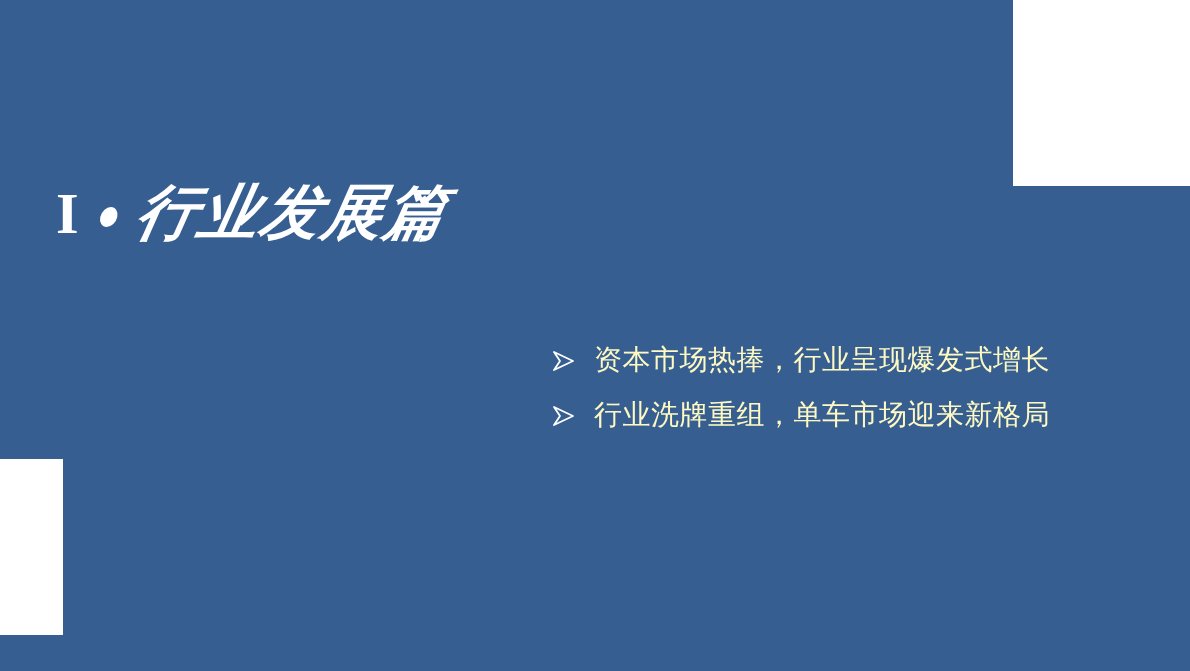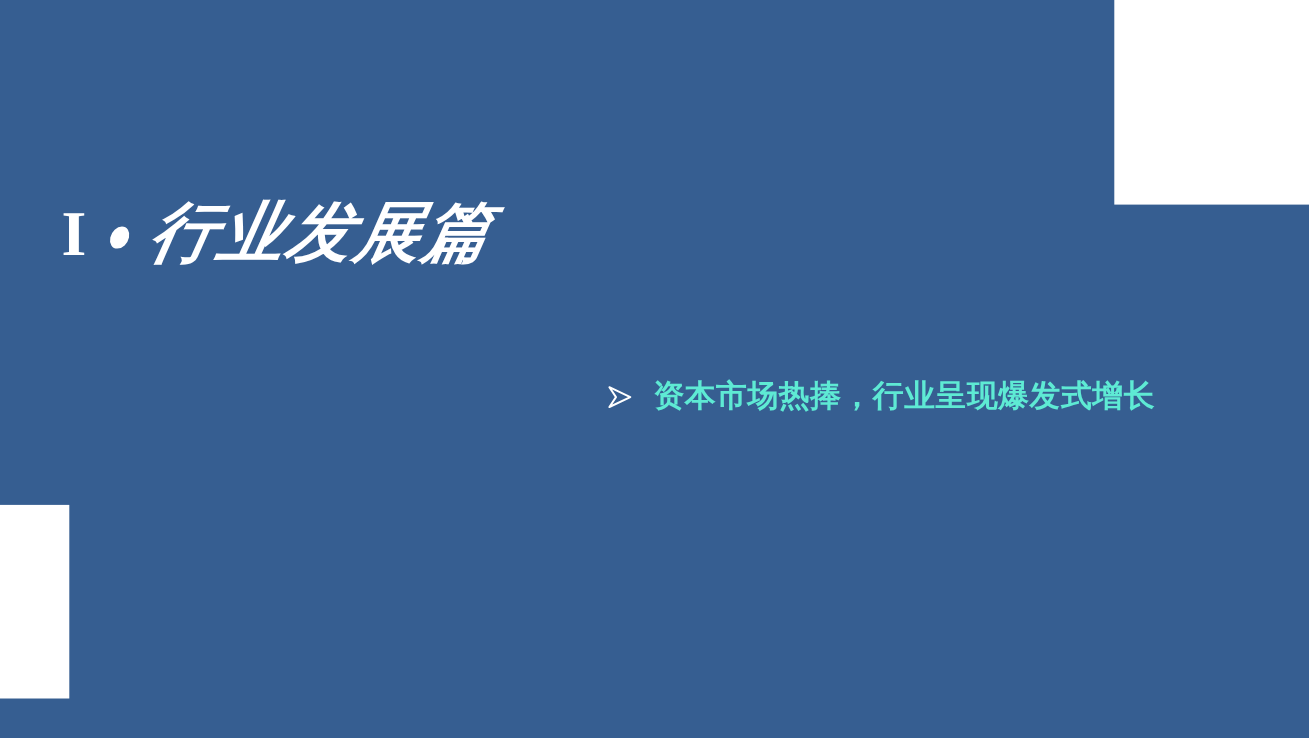--- a/index.html
+++ b/index.html
@@ -95,24 +95,24 @@
     flex: 0 0 42px;
     display: flex;
     align-items: center;
     justify-content: flex-start;
     padding-top: 2px;
   }
   .bullet-marker svg {
     display: block;
   }
   .bullet-text {
-    color: #5eead4;
+    color: #fef9c3;
     font-family: "DejaVu Sans", "Liberation Sans", sans-serif;
     font-size: 28px;
-    font-weight: 700;
+    font-weight: 400;
     line-height: 1.2;
     letter-spacing: 0.5px;
     text-align: right;
   }
 </style>
 </head>
 <body>
 
 <div class="slide">
 
@@ -129,17 +129,25 @@
 
     <div class="bullet-row">
       <span class="bullet-marker">
         <svg width="24" height="22" viewBox="0 0 24 22" aria-hidden="true">
           <path d="M2 2 L21 11 L2 20 L8 11 Z" fill="none" stroke="#FFFFFF" stroke-width="1.8" stroke-linejoin="round"></path>
         </svg>
       </span>
       <span class="bullet-text">资本市场热捧，行业呈现爆发式增长</span>
     </div>
 
+    <div class="bullet-row">
+      <span class="bullet-marker">
+        <svg width="24" height="22" viewBox="0 0 24 22" aria-hidden="true">
+          <path d="M2 2 L21 11 L2 20 L8 11 Z" fill="none" stroke="#FFFFFF" stroke-width="1.8" stroke-linejoin="round"></path>
+        </svg>
+      </span>
+      <span class="bullet-text">行业洗牌重组，单车市场迎来新格局</span>
+    </div>
 
 
   </div>
 
 </div>
 
 </body></html>

